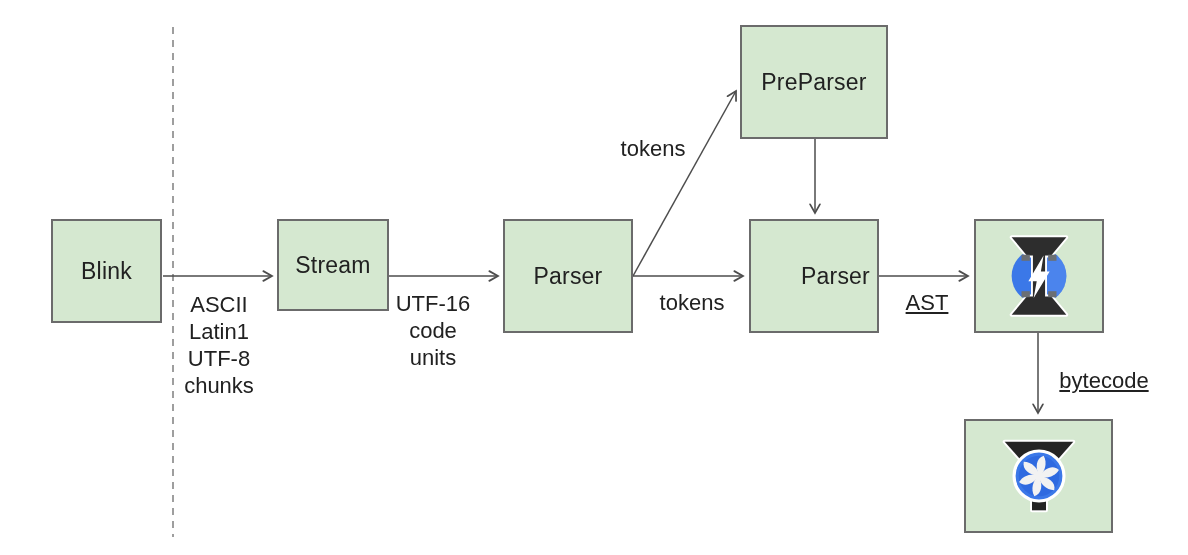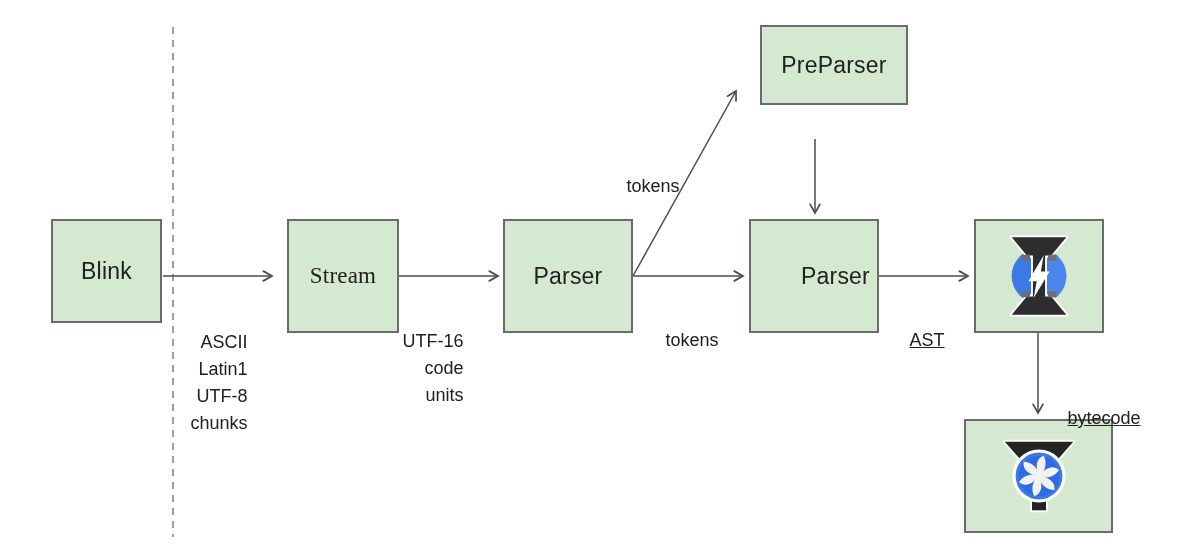--- a/index.html
+++ b/index.html
@@ -27,25 +27,24 @@
   }
   .node-label {
     font-size: 23px;
     color: #212121;
     letter-spacing: 0.2px;
   }
   .edge-label {
     position: absolute;
     transform: translateX(-50%);
     white-space: pre-line;
-    text-align: right;
-    font-size: 18px;
+    text-align: center;
+    font-size: 22px;
     line-height: 27px;
     color: #212121;
-    margin-top: 38px;
   }
   .icon-node svg { display: block; }
 </style>
 </head>
 <body>
 
 <div class="canvas">
 
   <svg class="wires" viewBox="0 0 1188 555">
     <defs>
@@ -62,29 +61,29 @@
     <line x1="633" y1="276" x2="736" y2="91" stroke="#4d4d4d" stroke-width="1.5" marker-end="url(#arrowhead)"></line>
     <line x1="815" y1="139" x2="815" y2="213" stroke="#4d4d4d" stroke-width="1.5" marker-end="url(#arrowhead)"></line>
     <line x1="879" y1="276" x2="968" y2="276" stroke="#4d4d4d" stroke-width="1.5" marker-end="url(#arrowhead)"></line>
     <line x1="1038" y1="333" x2="1038" y2="413" stroke="#4d4d4d" stroke-width="1.5" marker-end="url(#arrowhead)"></line>
   </svg>
 
   <div class="node" style="left:51px; top:219px; width:111px; height:104px;">
     <span class="node-label">Blink</span>
   </div>
 
-  <div class="node" style="left:287px; top:219px; width:112px; height:114px;font-family:Liberation Serif, serif;">
+  <div class="node" style="left:277px; top:219px; width:112px; height:92px;">
     <span class="node-label">Stream</span>
   </div>
 
   <div class="node" style="left:503px; top:219px; width:130px; height:114px;">
     <span class="node-label">Parser</span>
   </div>
 
-  <div class="node" style="left:740px; top:25px; width:148px; height:80px;margin-left:20px;">
+  <div class="node" style="left:740px; top:25px; width:148px; height:114px;">
     <span class="node-label">PreParser</span>
   </div>
 
   <div class="node" style="left:749px; top:219px; width:130px; height:114px;padding-left:43px;">
     <span class="node-label">Parser</span>
   </div>
 
   <div class="node icon-node" style="left:974px; top:219px; width:130px; height:114px;">
     <svg width="76" height="86" viewBox="0 0 100 110">
       <circle cx="50" cy="55" r="36" fill="#3b78e8"></circle>

